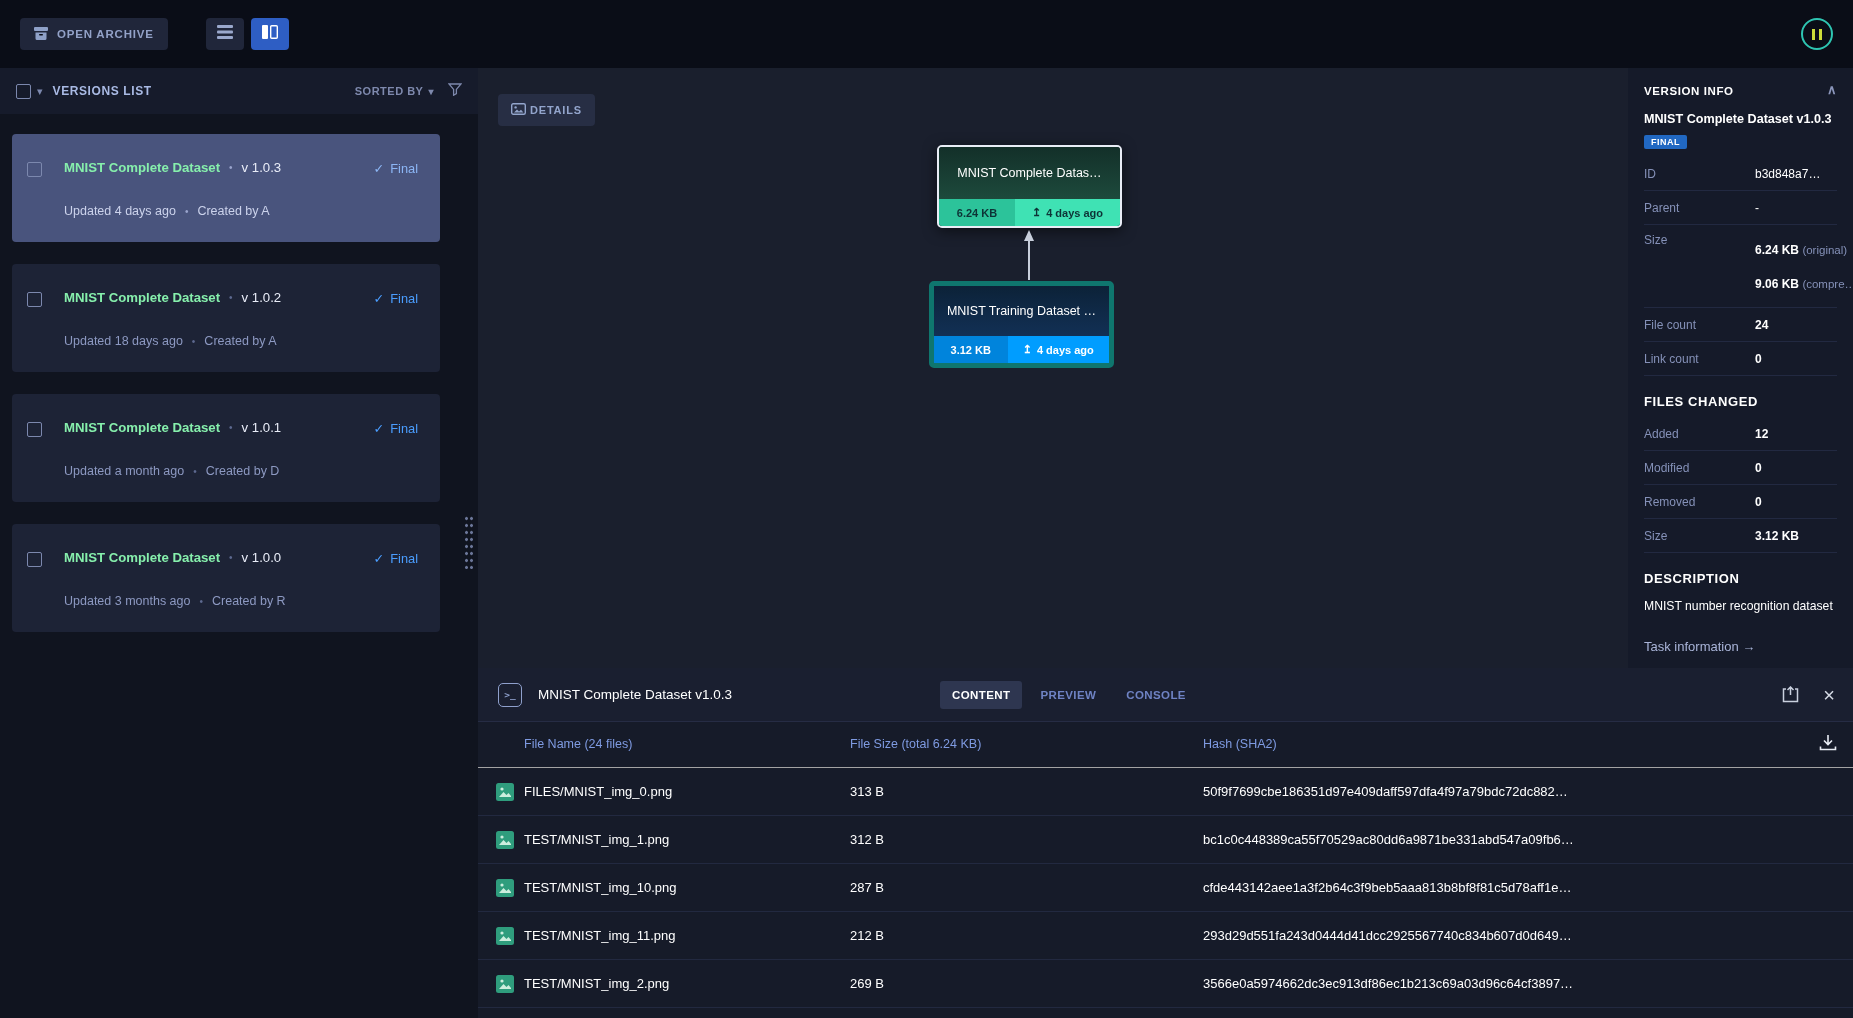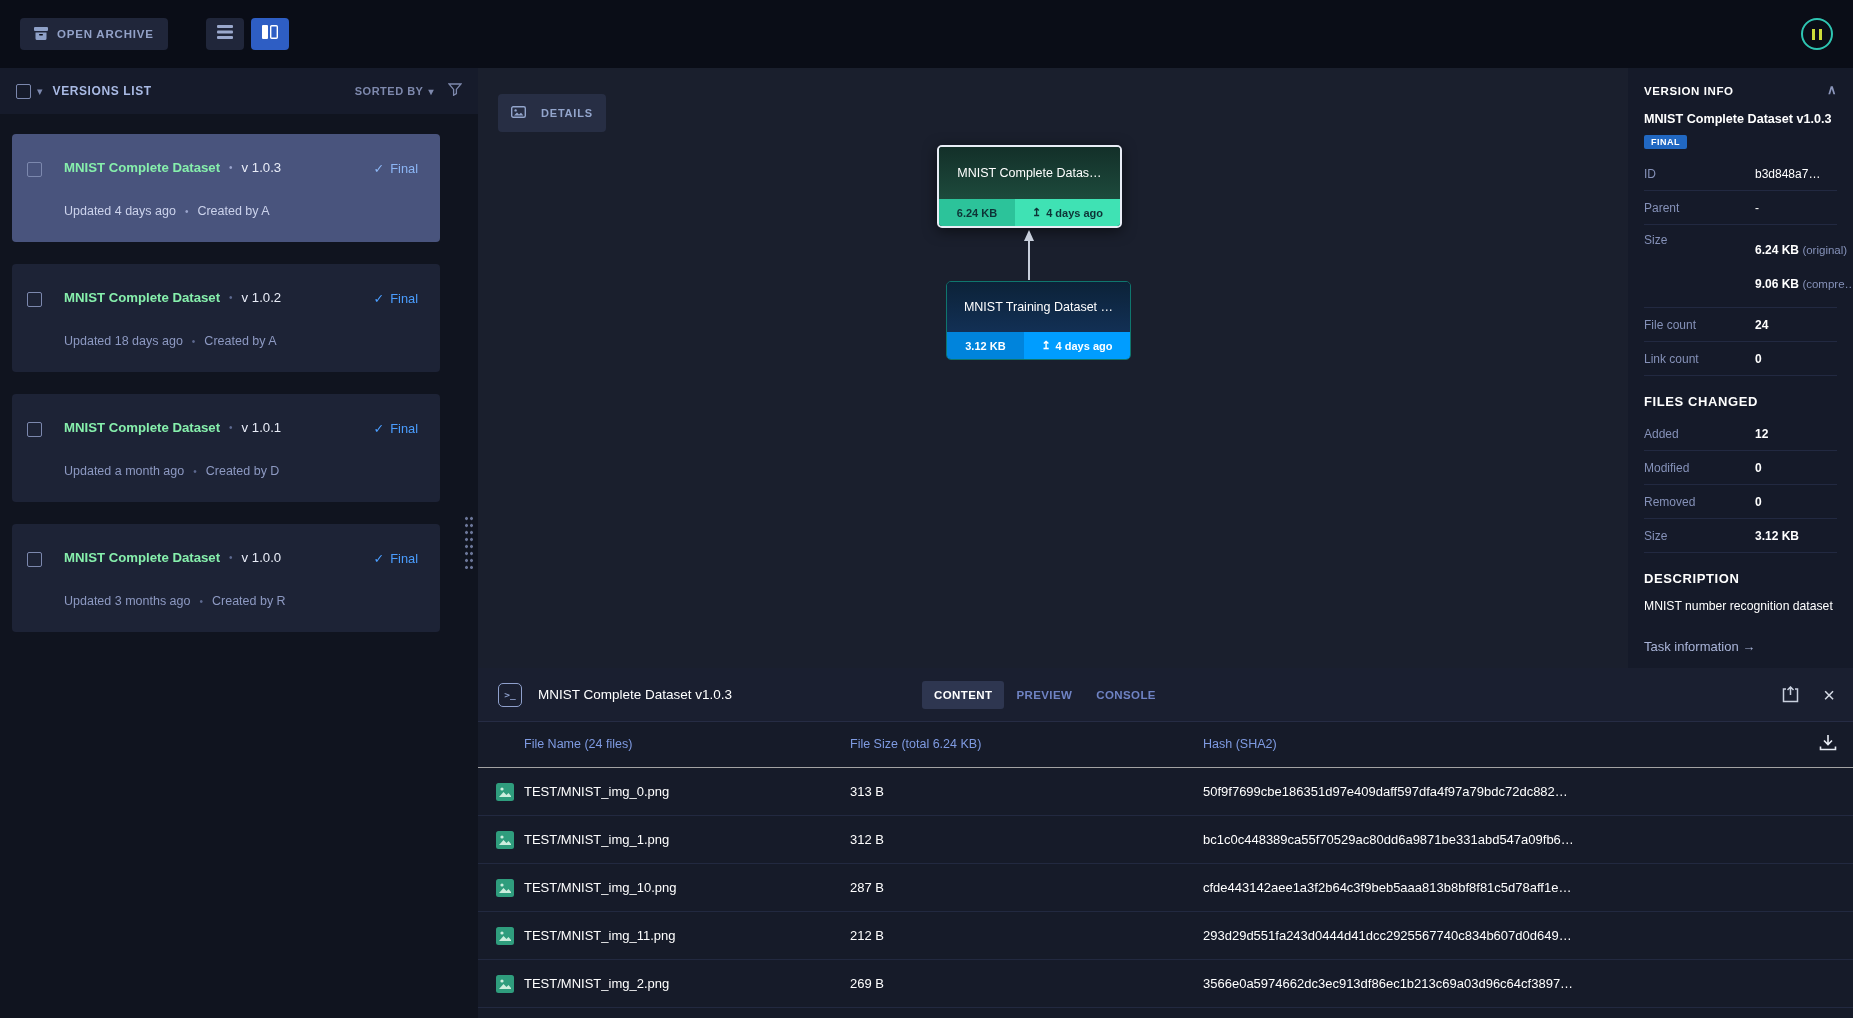--- a/index.html
+++ b/index.html
@@ -70,38 +70,38 @@
 
   .divider-grip {
     position:absolute; left:464px; top:515px; width:10px; height:54px;
     background-image:radial-gradient(#6b7698 1px, transparent 1.5px);
     background-size:5px 7px; cursor:col-resize;
   }
 
   
   .graph { position:absolute; left:478px; top:68px; width:1150px; height:600px; background:#1a1f2d; }
   .details-btn {
-    position:absolute; left:20px; top:26px; height:38px; background:#272e44;
+    position:absolute; left:20px; top:26px; height:32px; background:#272e44;
     border-radius:4px; color:#93a5cc; font-size:11px; font-weight:bold;
-    letter-spacing:.8px; display:flex; align-items:center; gap:15px; padding:0 13px;
+    letter-spacing:.8px; display:flex; align-items:center; gap:4px; padding:0 13px;
     cursor:pointer;
   }
   .node { position:absolute; width:185px; border-radius:5px; overflow:hidden; cursor:pointer; }
   .node .nhead { display:flex; align-items:center; justify-content:center; font-size:12.5px; color:#fff; padding:0 8px; white-space:nowrap; }
   .node .nfoot { display:flex; font-size:11px; font-weight:bold; height:27px; }
   .node .seg-size { width:42%; display:flex; align-items:center; justify-content:center; }
   .node .seg-age { flex:1; display:flex; align-items:center; justify-content:center; gap:5px; }
 
   .node-complete { left:459px; top:77px; border:2px solid #e9edf6; box-shadow:0 3px 14px rgba(0,0,0,.55); }
   .node-complete .nhead { height:52px; background:linear-gradient(180deg,#133029,#1d4a3c); }
   .node-complete .nfoot { color:#0d3336; }
   .node-complete .seg-size { background:#2cc39a; }
   .node-complete .seg-age { background:#3fe2b4; }
 
-  .node-training { left:468px; top:213px; border:1px solid #0f766e;text-align:right; }
+  .node-training { left:451px; top:213px; border:5px solid #0f766e;text-align:right; }
   .node-training .nhead { height:50px; background:linear-gradient(180deg,#0c2238,#123055); }
   .node-training .nfoot { color:#fff; }
   .node-training .seg-size { background:#0084dc; }
   .node-training .seg-age { background:#009dff; }
 
   .edge { position:absolute; left:545px; top:162px; }
 
   
   .right-panel {
     position:absolute; left:1628px; top:68px; width:225px; height:600px;
@@ -131,21 +131,21 @@
   .bottom-panel { position:absolute; left:478px; top:668px; right:0; bottom:0; background:#161b29; }
   .bp-header { height:54px; position:relative; display:flex; align-items:center; padding:0 20px;
     background:#1a1f30; border-bottom:1px solid #262c44; }
   .term-icon {
     width:24px; height:24px; border:1.6px solid #8fa0cc; border-radius:5px;
     color:#8fa0cc; font-size:9.5px; font-weight:bold;
     font-family:"DejaVu Sans Mono", monospace;
     display:flex; align-items:center; justify-content:center; flex-shrink:0;
   }
   .bp-title { margin-left:16px; font-size:13.5px; color:#fff; }
-  .bp-tabs { position:absolute; left:444px; top:0; height:100%; display:flex; align-items:center; }
+  .bp-tabs { position:absolute; left:462px; top:0; height:100%; display:flex; align-items:center; gap:6px; }
   .tab { font-size:11.5px; font-weight:bold; letter-spacing:.4px; color:#6f83c4; padding:8px 12px; cursor:pointer; border-radius:3px; }
   .tab.active { background:#2e3650; color:#fff; }
   .bp-actions { position:absolute; right:18px; top:0; height:100%; display:flex; align-items:center; gap:24px; }
   .icon-btn { cursor:pointer; display:flex; align-items:center; }
   .close-x { color:#d6dbe6; font-size:20px; line-height:1; cursor:pointer; }
 
   .bp-colhead { height:46px; position:relative; border-bottom:1px solid #a3a3a3; font-size:12.5px; color:#7f9be2; }
   .ch-name { position:absolute; left:46px; top:15px; }
   .ch-size { position:absolute; left:372px; top:15px; }
   .ch-hash { position:absolute; left:725px; top:15px; }
@@ -424,21 +424,21 @@
     </span>
   </div>
 
   <div>
     <div class="file-row">
       <span class="fr-icon"><svg width="18" height="18" viewBox="0 0 18 18">
             <rect width="18" height="18" rx="2.5" fill="#2f9d7d"></rect>
             <circle cx="6" cy="6" r="1.6" fill="#cdeede"></circle>
             <path d="M3 14 L7.5 9 L10.5 12 L12.5 10 L15 13 L15 14 Z" fill="#cdeede"></path>
           </svg></span>
-      <span class="fr-name">TEST/MNIST_img_0.png</span>
+      <span class="fr-name">FILES/MNIST_img_0.png</span>
       <span class="fr-size">313 B</span>
       <span class="fr-hash">50f9f7699cbe186351d97e409daff597dfa4f97a79bdc72dc882…</span>
     </div>
     <div class="file-row">
       <span class="fr-icon"><svg width="18" height="18" viewBox="0 0 18 18">
             <rect width="18" height="18" rx="2.5" fill="#2f9d7d"></rect>
             <circle cx="6" cy="6" r="1.6" fill="#cdeede"></circle>
             <path d="M3 14 L7.5 9 L10.5 12 L12.5 10 L15 13 L15 14 Z" fill="#cdeede"></path>
           </svg></span>
       <span class="fr-name">TEST/MNIST_img_1.png</span>

